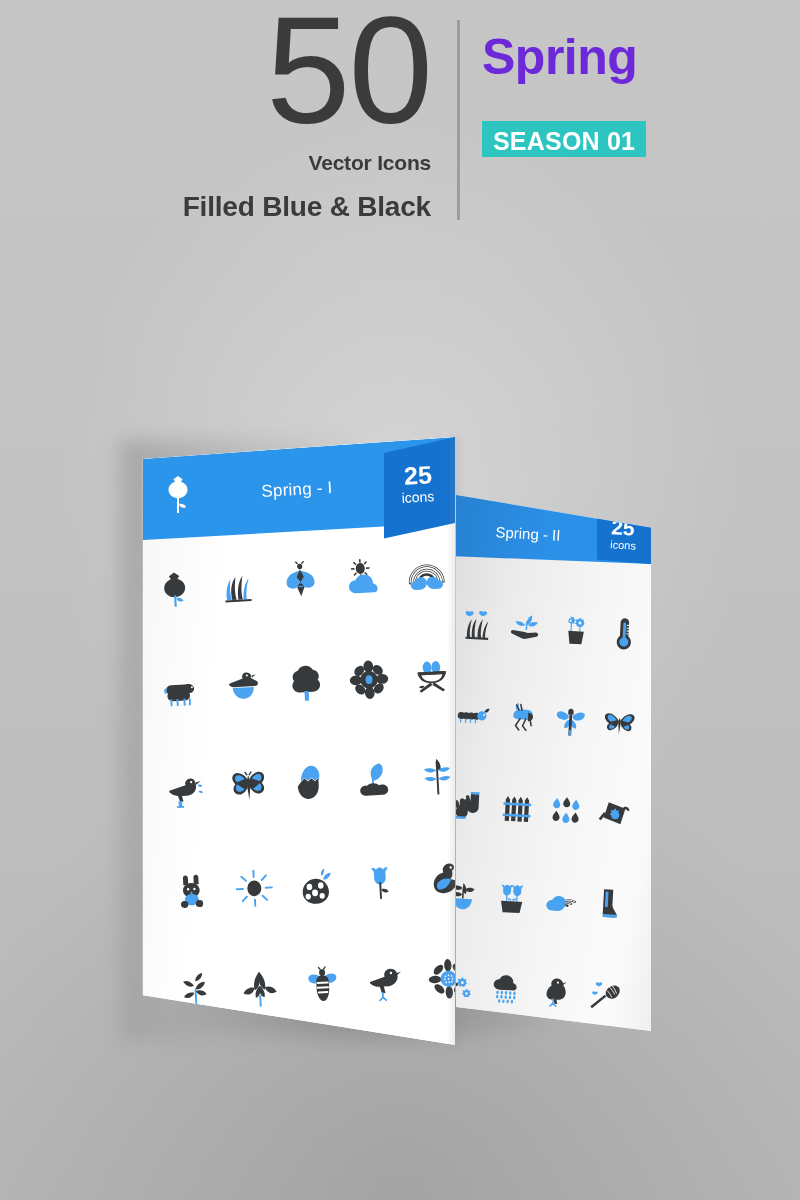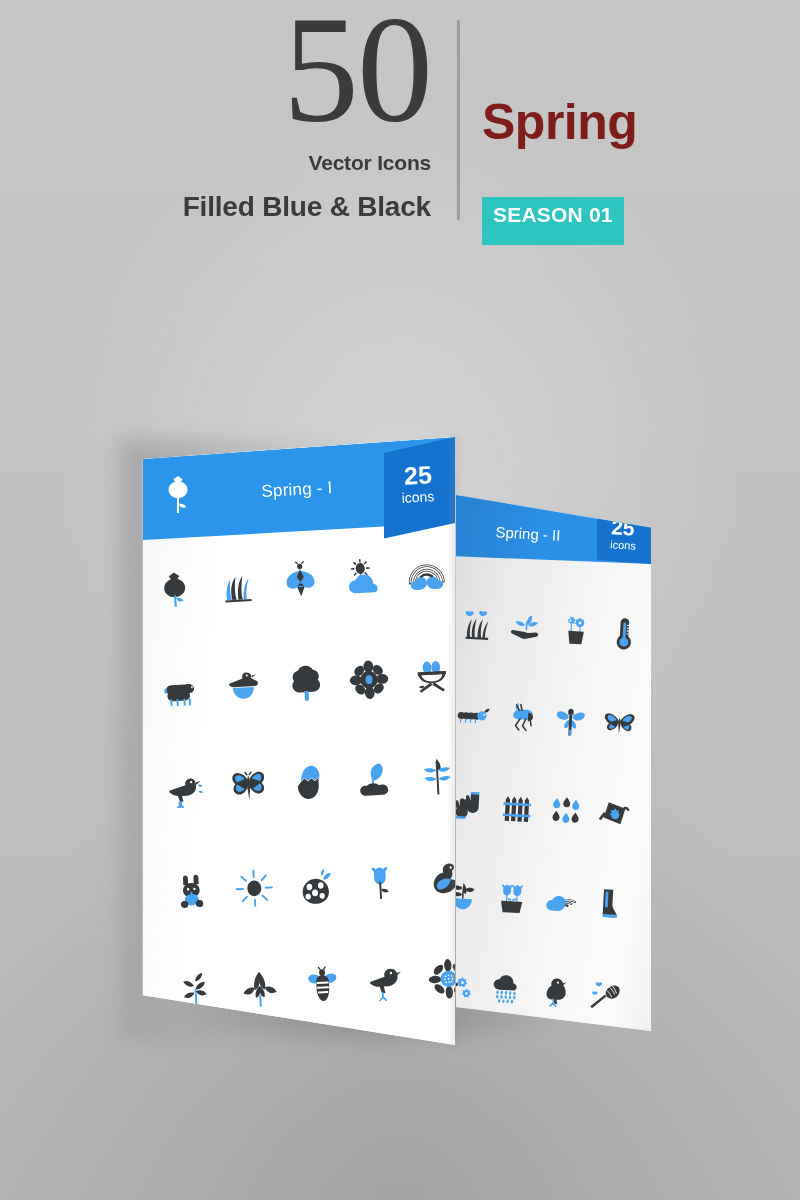--- a/index.html
+++ b/index.html
@@ -16,30 +16,30 @@
       radial-gradient(ellipse 70% 55% at 50% 42%, rgba(255,255,255,.30) 0%, rgba(255,255,255,0) 62%),
       radial-gradient(ellipse 95% 70% at 50% 100%, rgba(120,120,120,.30) 0%, rgba(120,120,120,0) 60%),
       linear-gradient(180deg,#c6c6c6 0%,#c3c3c3 35%,#bdbdbd 72%,#b6b6b6 100%);
   }
 
   
   #header{position:absolute;left:0;top:120;width:800px;height:250px;}
   .hdr-left{position:absolute;left:0;top:0;width:455px;text-align:right;}
   #big-number{
     font-size:152px;line-height:140px;font-weight:300;color:#3b3b3b;
-    letter-spacing:-2px;padding-right:24px;font-family:Liberation Serif, serif;
+    letter-spacing:-2px;padding-right:24px;font-family:Liberation Sans, sans-serif;
   }
   #sub-1{font-size:28px;font-weight:bold;color:#3b3b3b;padding-right:24px;margin-top:16px;letter-spacing:-.2px;}
   #sub-2{font-size:21px;font-weight:bold;color:#3b3b3b;padding-right:24px;margin-top:11px;letter-spacing:-.2px;}
   #divider{position:absolute;left:457px;top:20px;width:3px;height:200px;background:#9d9d9d;}
   .hdr-right{position:absolute;left:482px;top:0;}
-  #theme-title{font-size:50px;font-weight:bold;color:#7f1d1d;line-height:60px;margin-top:92px;letter-spacing:-.5px;}
+  #theme-title{font-size:50px;font-weight:bold;color:#6d28d9;line-height:60px;margin-top:27px;letter-spacing:-.5px;}
   #season-badge{
     display:inline-block;background:#2ec4c0;color:#fff;font-weight:bold;
-    font-size:21px;padding:6px 11px 18px 11px;margin-top:45px;letter-spacing:.2px;
+    font-size:25px;padding:6px 11px 1px 11px;margin-top:34px;letter-spacing:.2px;
   }
 
   
   #stage{position:absolute;left:0;top:0;width:800px;height:1200px;}
 
   
   #fold-shadow{
     position:absolute;left:120px;top:980px;width:560px;height:110px;
     background:radial-gradient(ellipse 50% 50% at 45% 30%, rgba(90,90,90,.45) 0%, rgba(90,90,90,0) 70%);
     filter:blur(6px);

